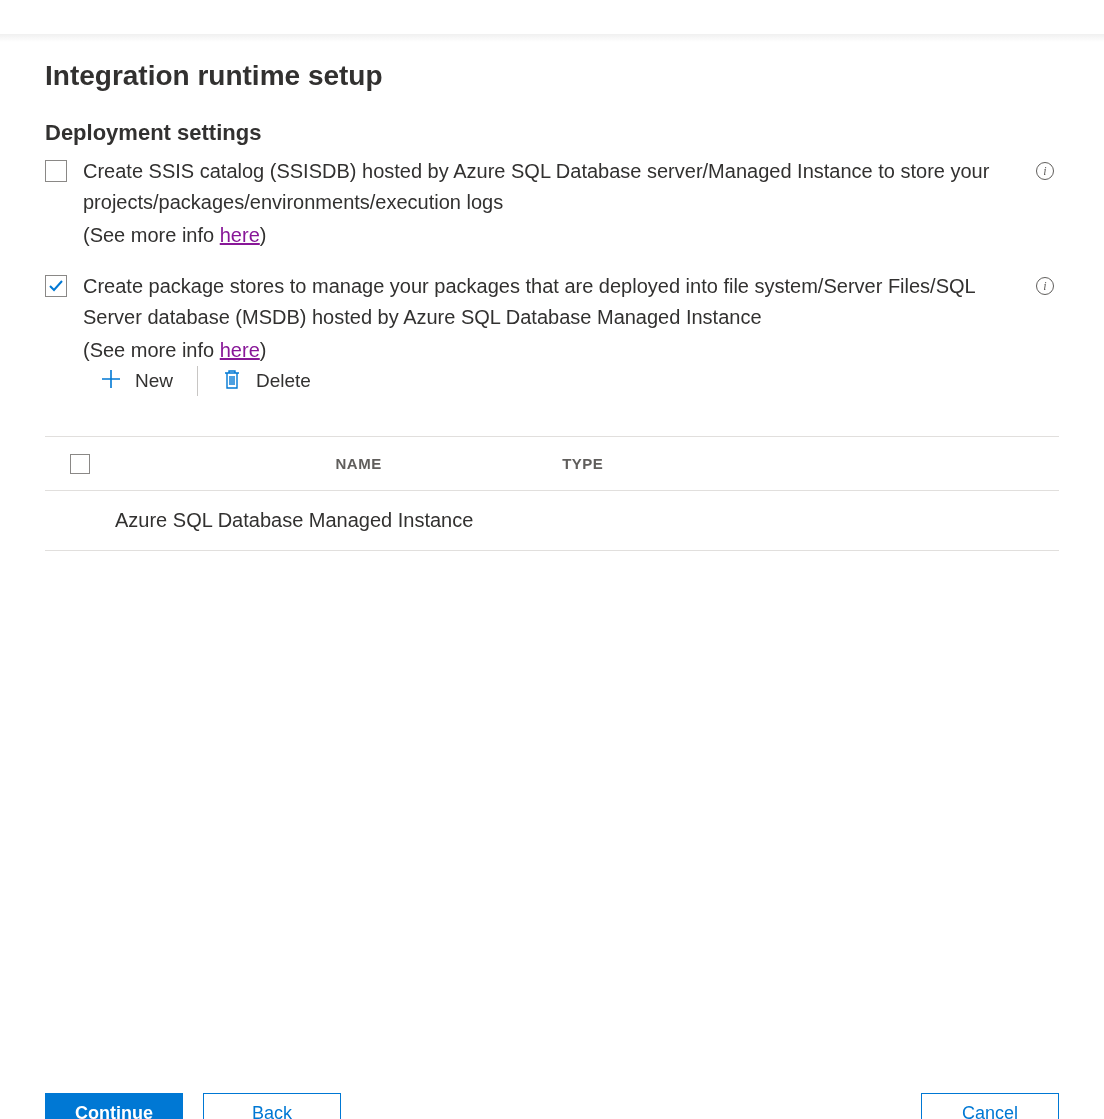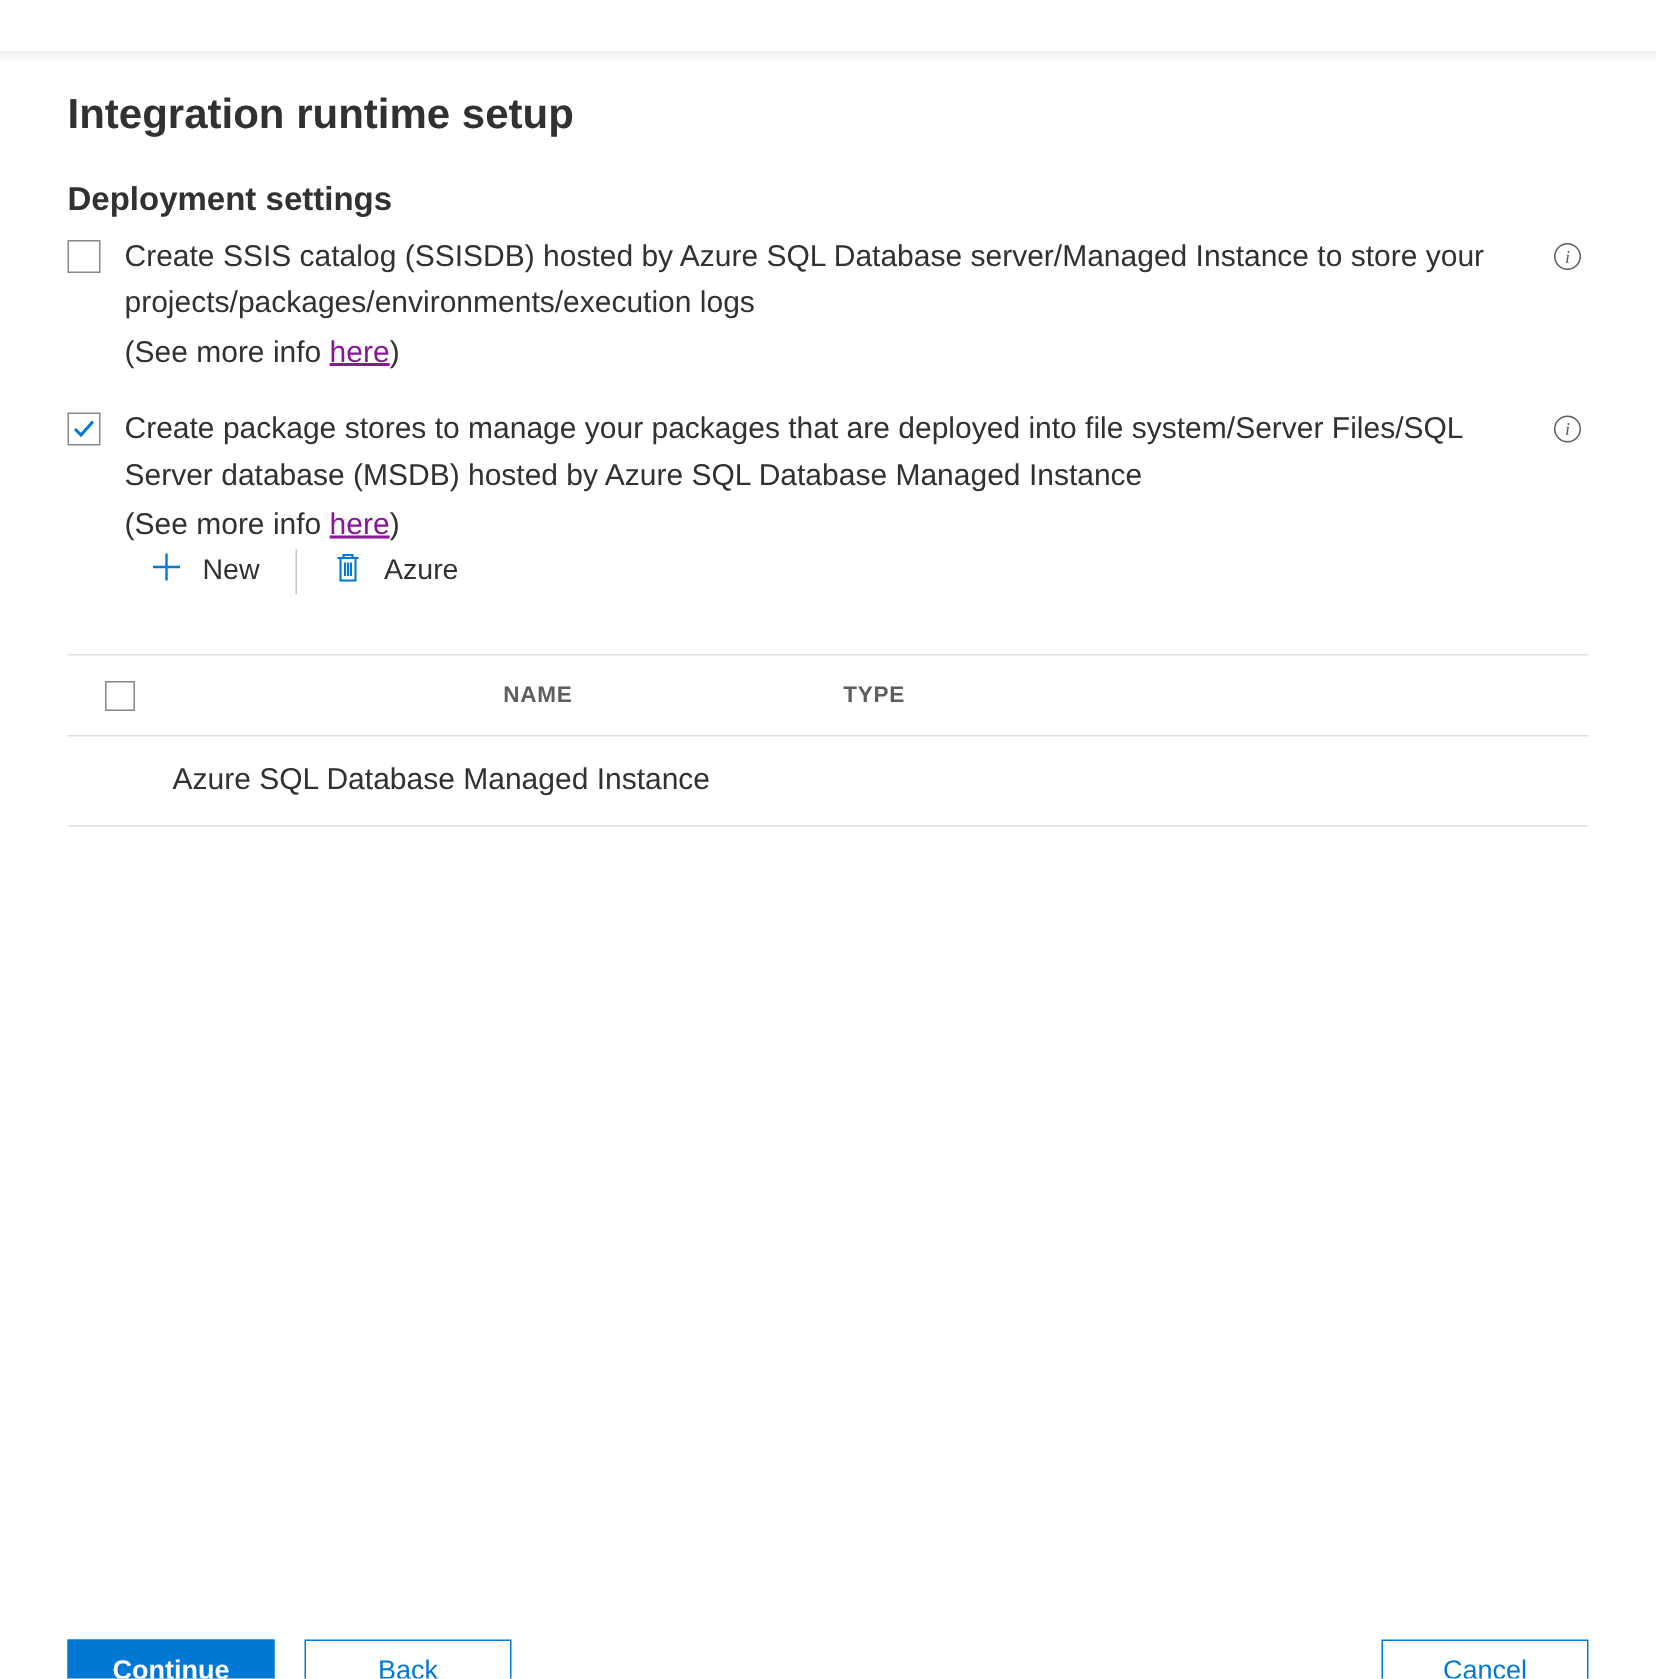--- a/index.html
+++ b/index.html
@@ -207,21 +207,21 @@
           </span>
           <span>New</span>
         </div>
         <div class="vsep"></div>
         <div class="tool-btn">
           <span class="icon">
             <svg width="20" height="22" viewBox="0 0 20 22">
                 <path d="M3 5 H17 M7 5 V3 H13 V5 M5 5 V20 H15 V5 M8 8 V17 M10 8 V17 M12 8 V17" stroke="#0078d4" stroke-width="1.4" fill="none"></path>
               </svg>
           </span>
-          <span>Azure</span>
+          <span>Delete</span>
         </div>
       </div>
     </div>
     <div class="info-col">
       <span class="info-icon">i</span>
     </div>
   </div>
 
   <div class="table">
     <div class="table-header">

